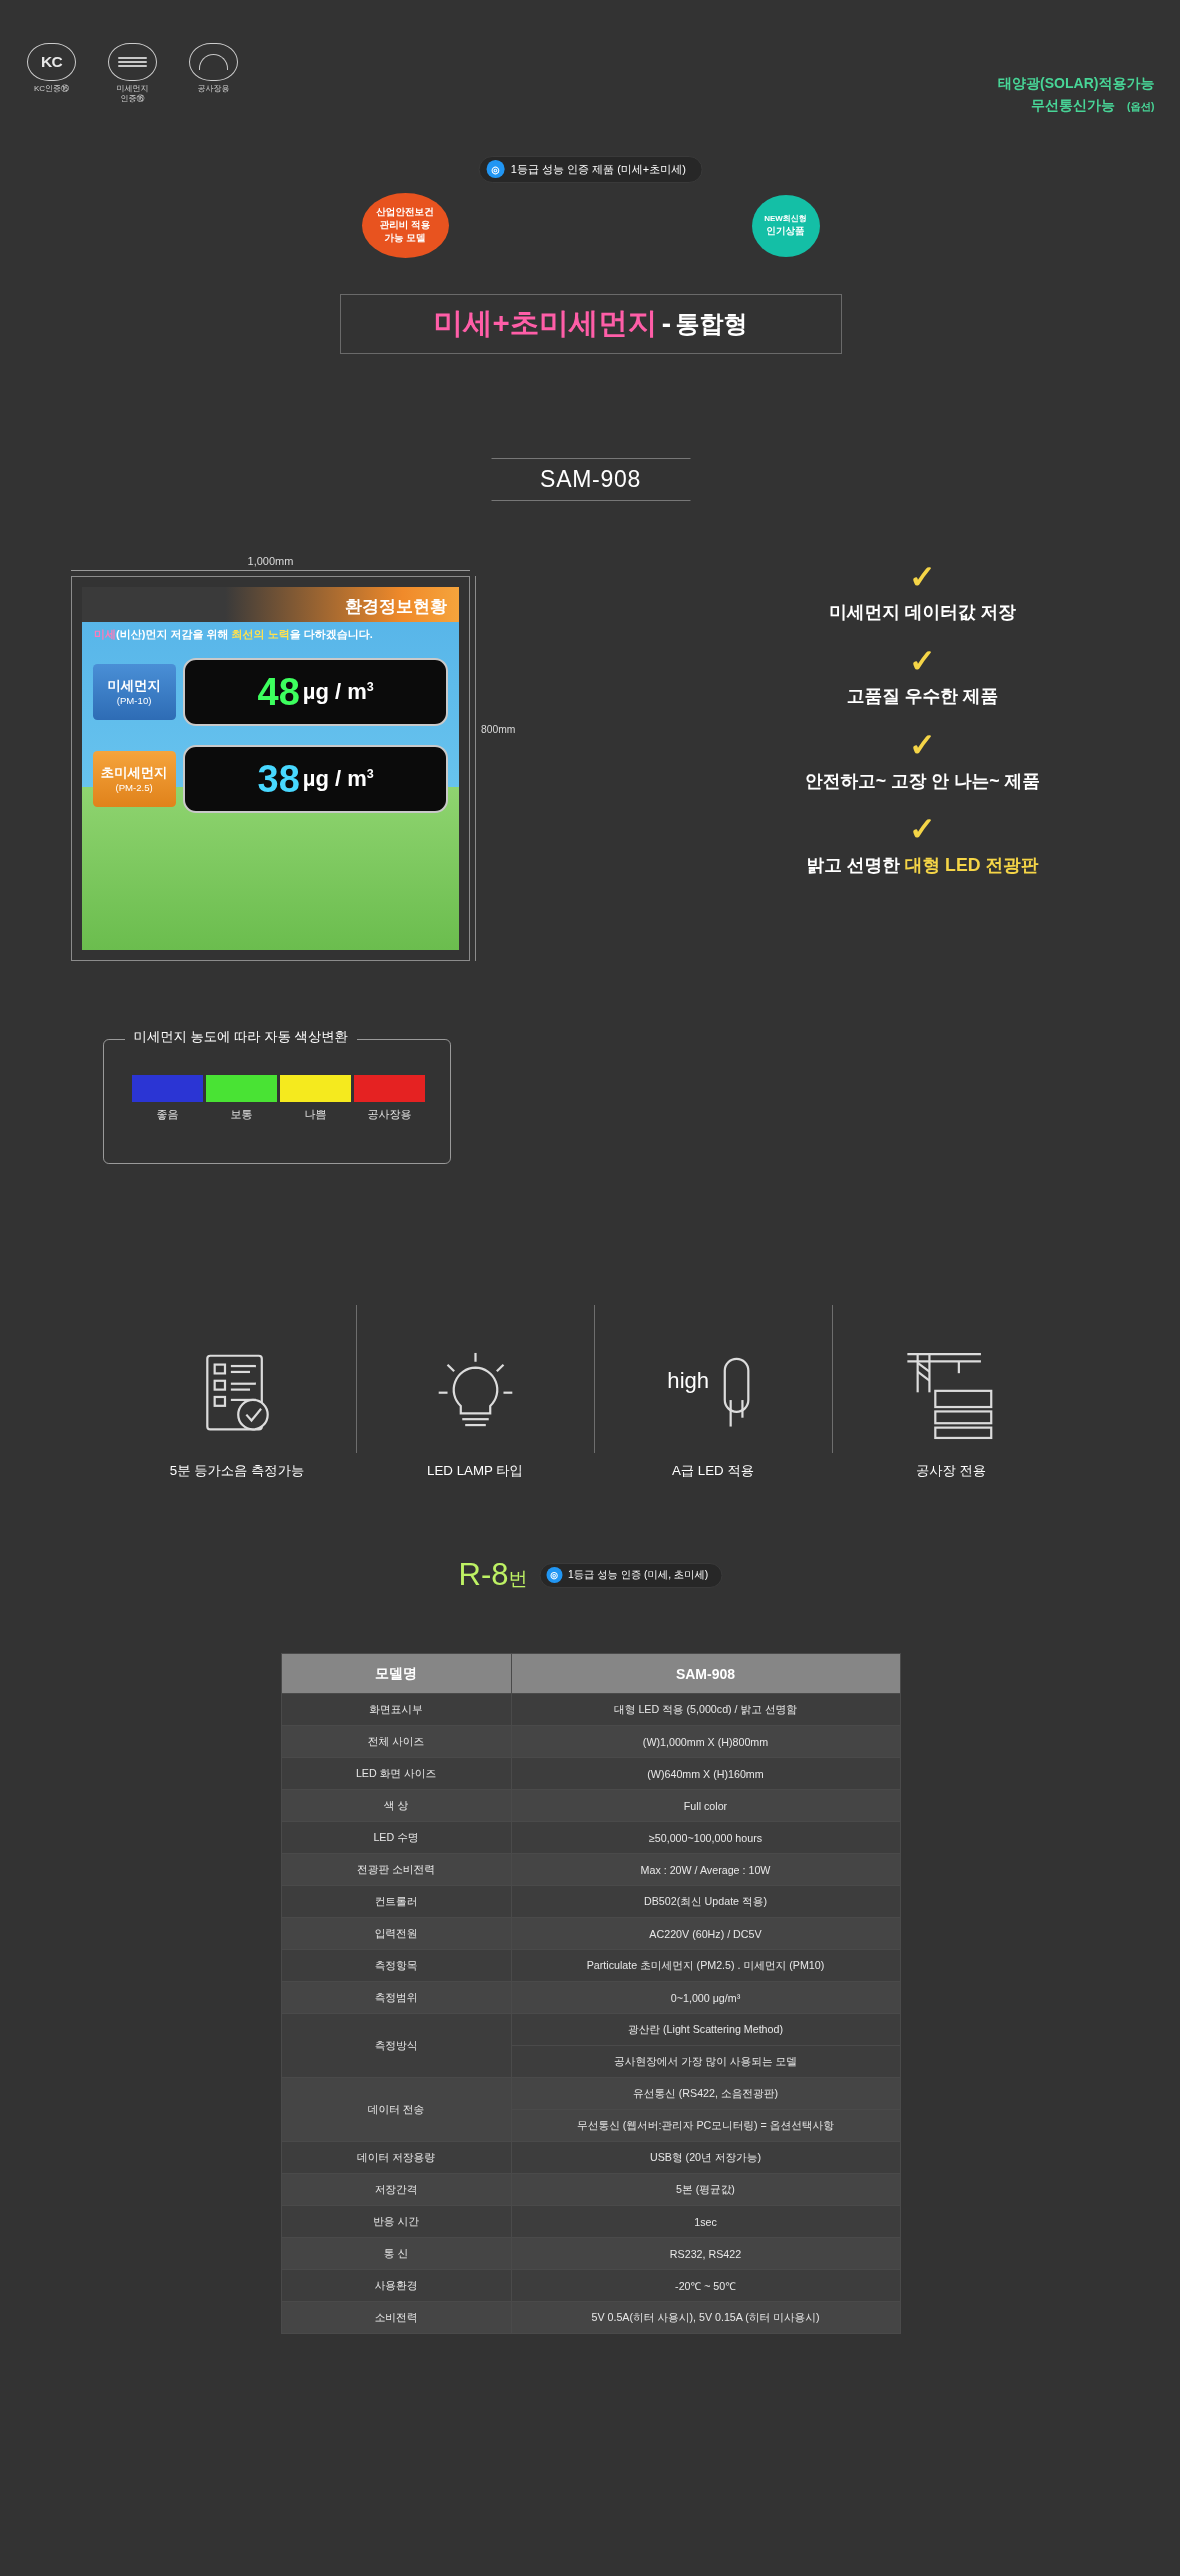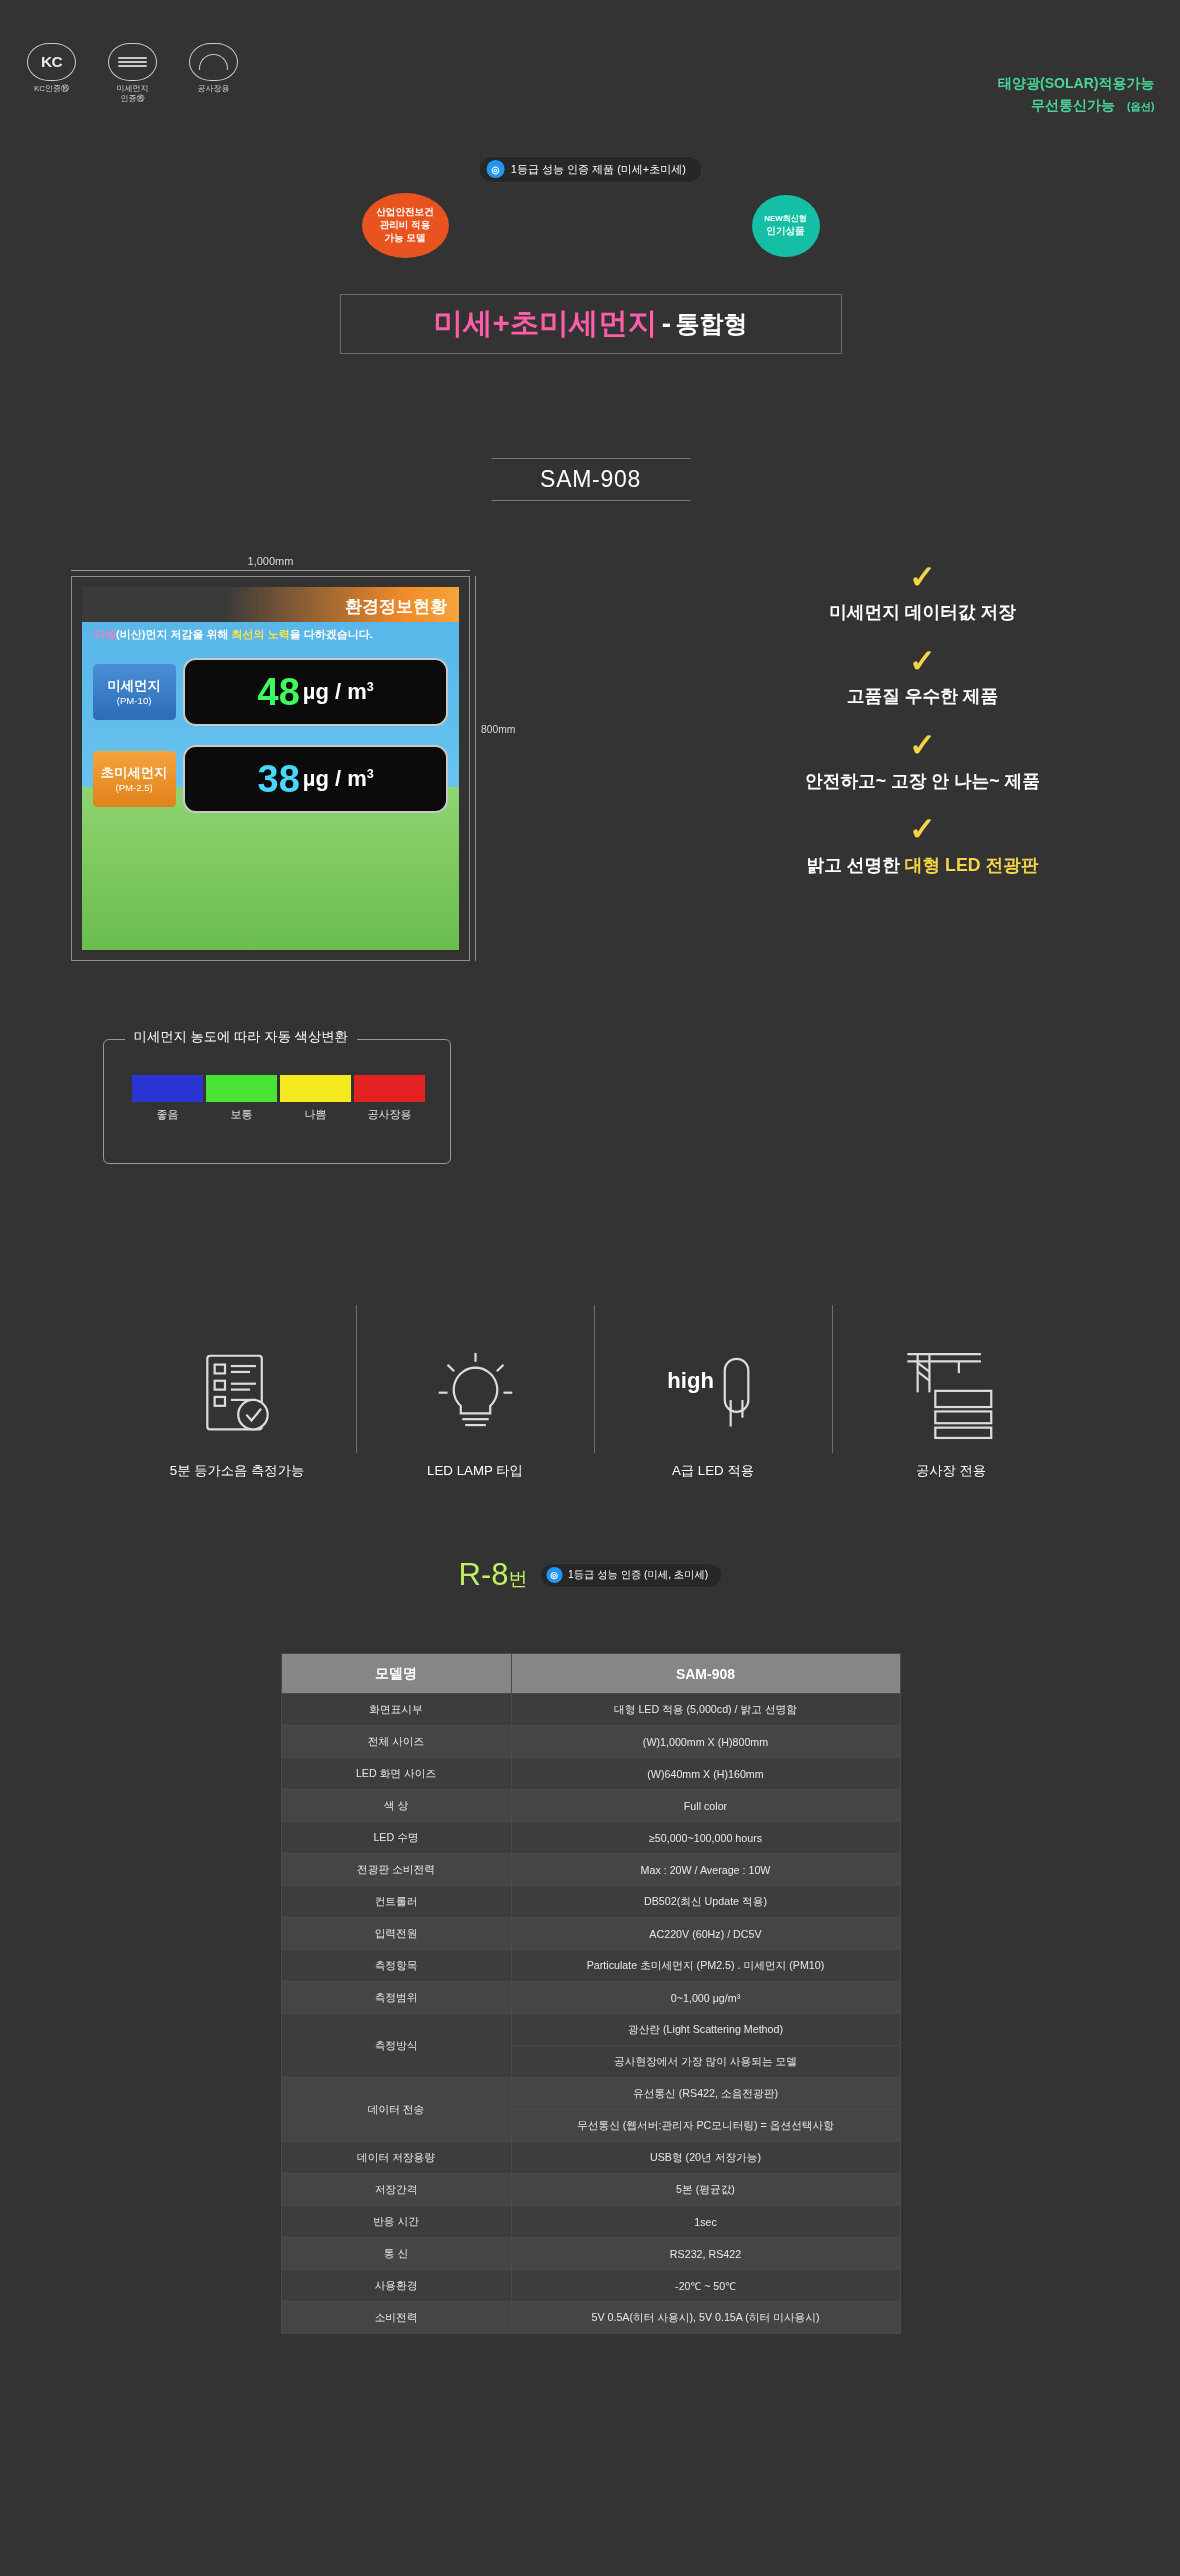--- a/index.html
+++ b/index.html
@@ -267,21 +267,21 @@
   .feature {
     flex: 1; position: relative;
     display: flex; flex-direction: column;
     align-items: center; justify-content: flex-end;
     padding-bottom: 4.4px;
   }
   .feature + .feature::before {
     content: ""; position: absolute; left: 0; top: 5.9px;
     width: 0.7px; height: 148px; background: #6e6e6e;
   }
-  .f-icon { height: 111px; display: flex; align-items: center; justify-content: center; font-weight: bold; }
+  .f-icon { height: 111px; display: flex; align-items: center; justify-content: center; }
   .f-label { font-size: 13.3px; color: #ffffff; margin-top: 10.3px; }
 
   
   .spec-head {
     position: absolute; left: 50%; transform: translateX(-50%);
     top: 1557px; width: 517px;
     display: flex; align-items: center; justify-content: center; gap: 11.8px;
   }
   .spec-head .r8 { font-size: 31px; color: #bef264; }
   .spec-head .r8 .sm { font-size: 19px; }

